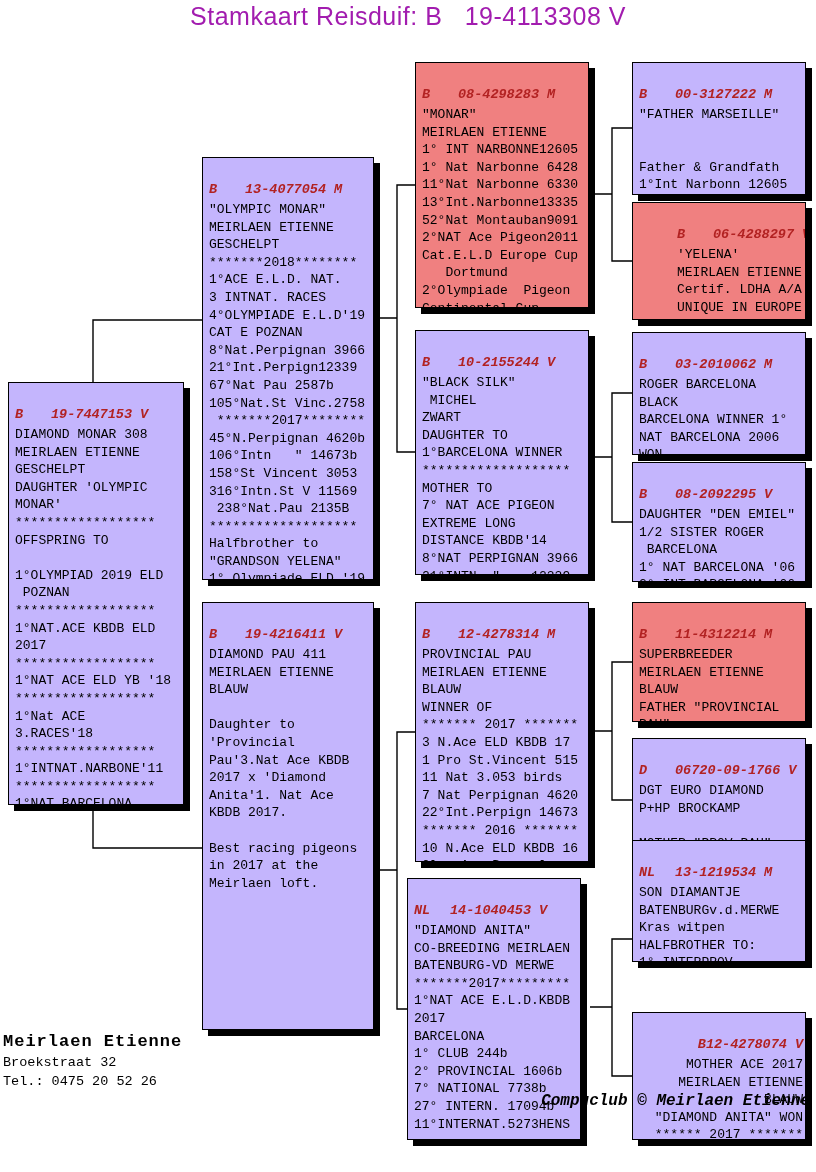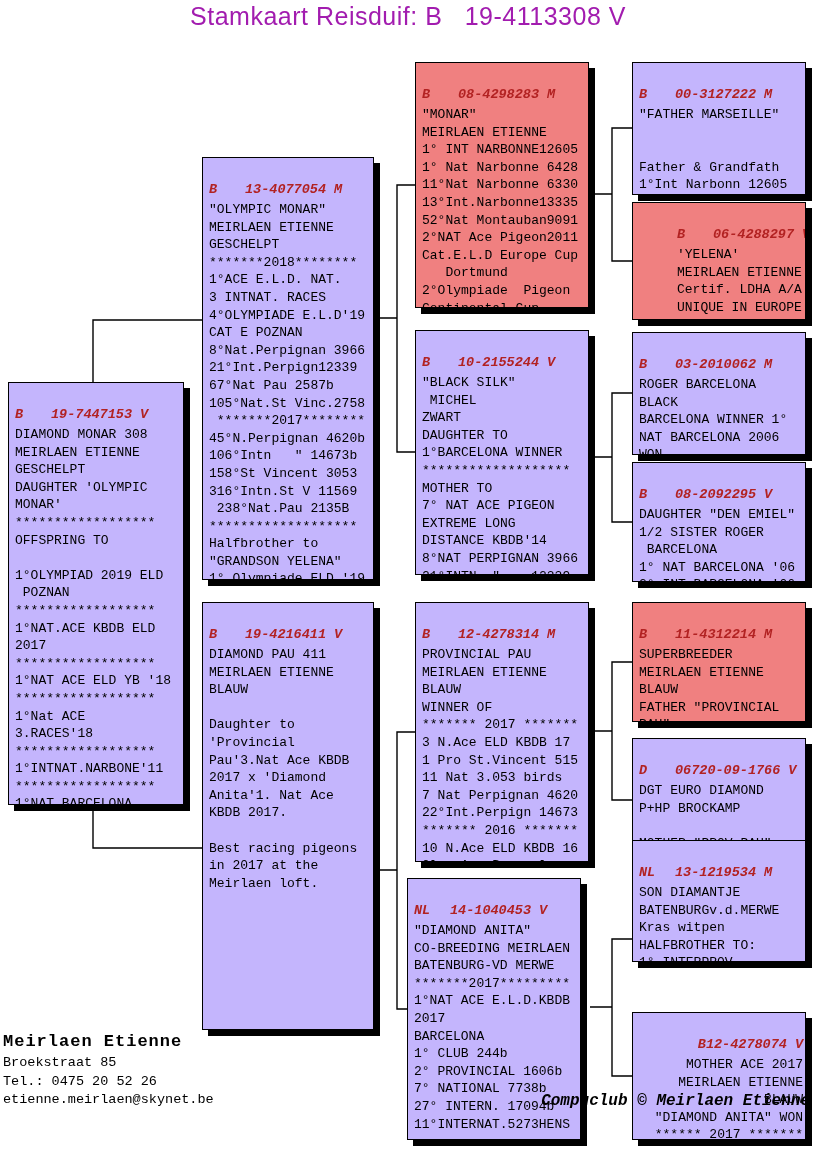--- a/index.html
+++ b/index.html
@@ -272,20 +272,19 @@
     <div class="hdr"><span class="cc">B</span><span>12-4278074</span><span class="sex">V</span></div>
     <div class="bd">MOTHER ACE 2017
 MEIRLAEN ETIENNE
 BLAUW
 "DIAMOND ANITA" WON
 ****** 2017 *******</div>
   </div>
 
   <div class="contact">
     <div class="name">Meirlaen Etienne</div>
-    <div class="line">Broekstraat 85</div>
+    <div class="line">Broekstraat 32</div>
     <div class="line">Tel.: 0475 20 52 26</div>
-    <div class="line">etienne.meirlaen@skynet.be</div>
   </div>
 
   <div class="credit">Compuclub © Meirlaen Etienne</div>
 
 </div>
 
 </body></html>

